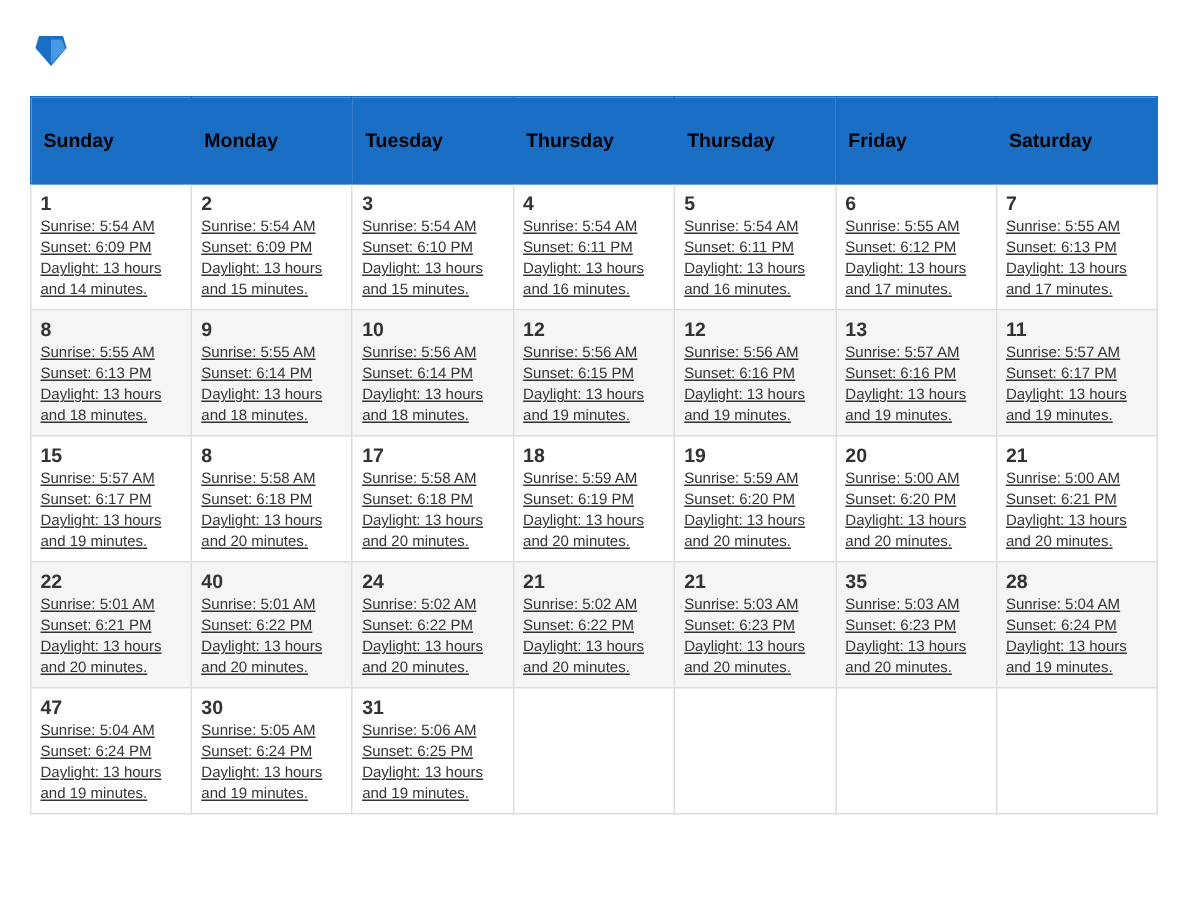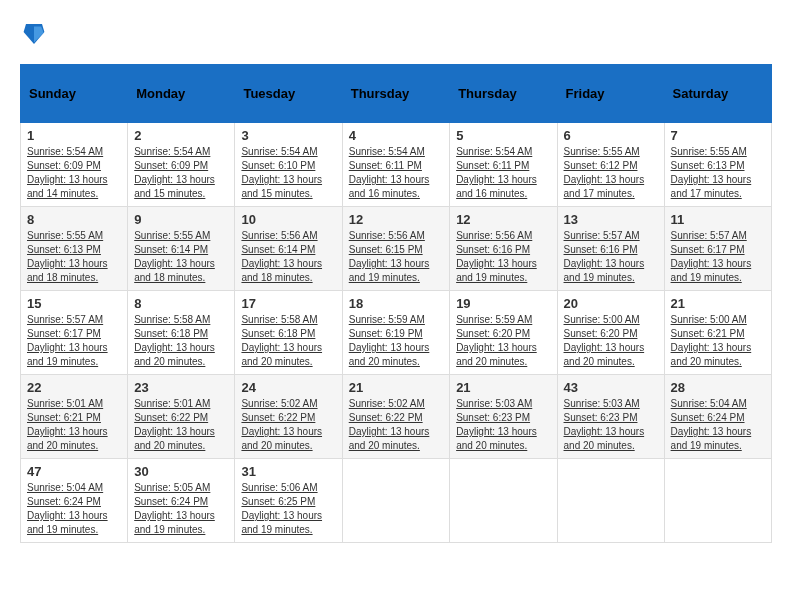--- a/index.html
+++ b/index.html
@@ -216,37 +216,37 @@
           <span class="day-num">21</span>
           <div class="day-info">Sunrise: 5:00 AM<br>Sunset: 6:21 PM<br>Daylight: 13 hours and 20 minutes.</div>
         </td>
       </tr>
       <tr>
         <td>
           <span class="day-num">22</span>
           <div class="day-info">Sunrise: 5:01 AM<br>Sunset: 6:21 PM<br>Daylight: 13 hours and 20 minutes.</div>
         </td>
         <td>
-          <span class="day-num">23</span>
+          <span class="day-num">40</span>
           <div class="day-info">Sunrise: 5:01 AM<br>Sunset: 6:22 PM<br>Daylight: 13 hours and 20 minutes.</div>
         </td>
         <td>
           <span class="day-num">24</span>
           <div class="day-info">Sunrise: 5:02 AM<br>Sunset: 6:22 PM<br>Daylight: 13 hours and 20 minutes.</div>
         </td>
         <td>
           <span class="day-num">21</span>
           <div class="day-info">Sunrise: 5:02 AM<br>Sunset: 6:22 PM<br>Daylight: 13 hours and 20 minutes.</div>
         </td>
         <td>
           <span class="day-num">21</span>
           <div class="day-info">Sunrise: 5:03 AM<br>Sunset: 6:23 PM<br>Daylight: 13 hours and 20 minutes.</div>
         </td>
         <td>
-          <span class="day-num">43</span>
+          <span class="day-num">35</span>
           <div class="day-info">Sunrise: 5:03 AM<br>Sunset: 6:23 PM<br>Daylight: 13 hours and 20 minutes.</div>
         </td>
         <td>
           <span class="day-num">28</span>
           <div class="day-info">Sunrise: 5:04 AM<br>Sunset: 6:24 PM<br>Daylight: 13 hours and 19 minutes.</div>
         </td>
       </tr>
       <tr>
         <td>
           <span class="day-num">47</span>

